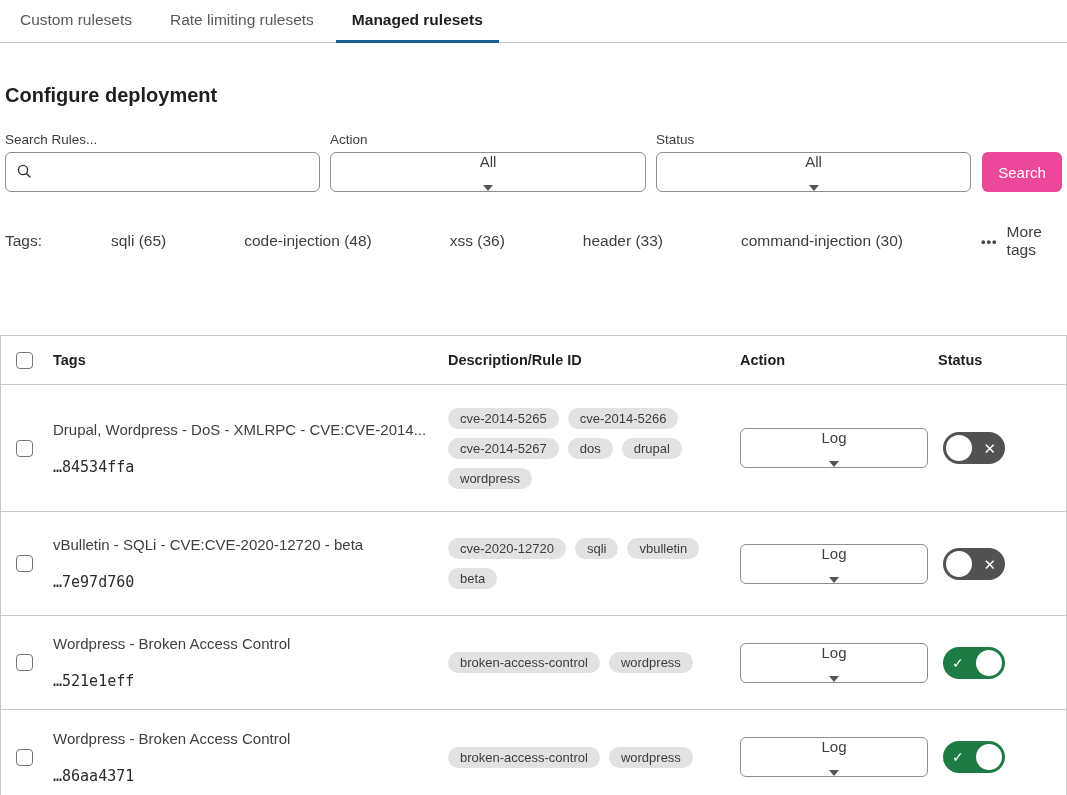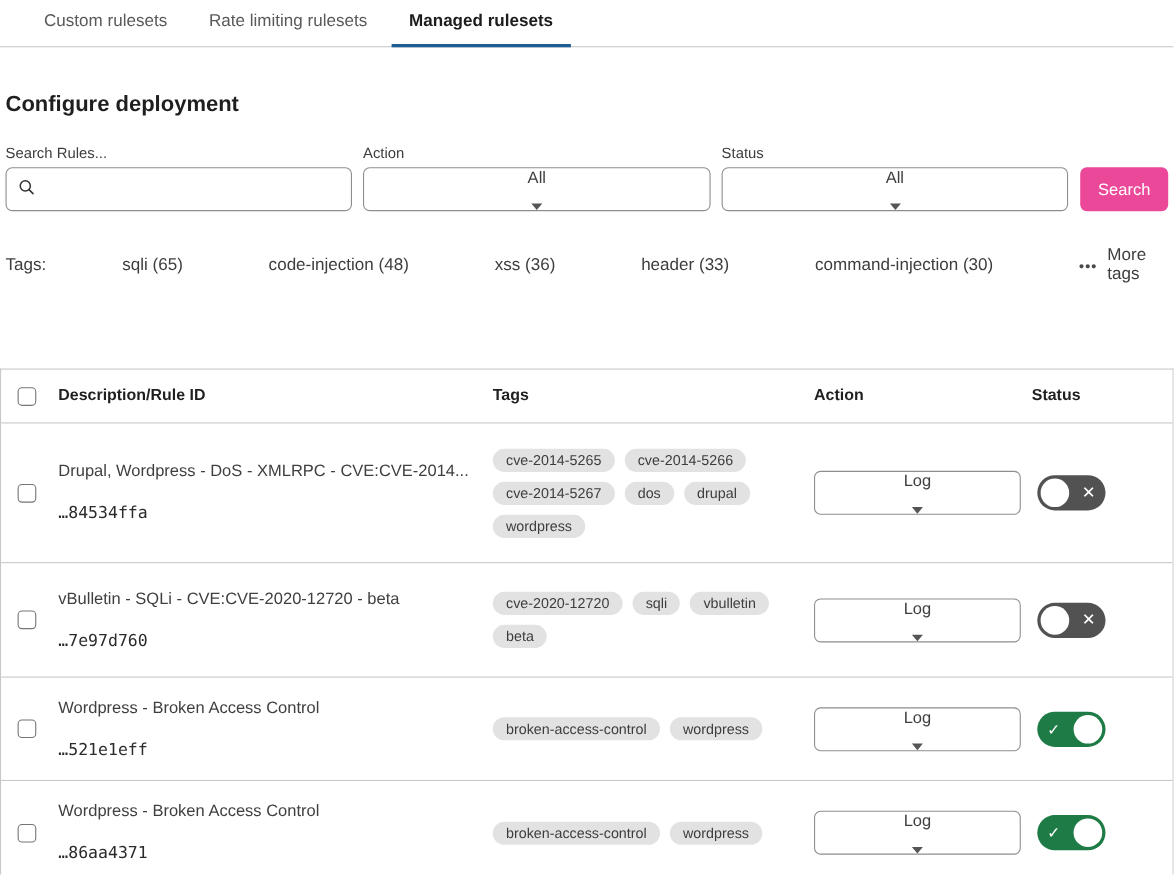--- a/index.html
+++ b/index.html
@@ -8,21 +8,21 @@
     width: 1067px; height: 795px;
     background: #ffffff;
     font-family: "Liberation Sans", sans-serif;
     color: #3d3d3d;
     overflow: hidden;
   }
 
   
   .tabs {
     display: flex; align-items: flex-end;
-    height: 43px; padding-left: 24px;
+    height: 43px; padding-left: 4px;
     border-bottom: 1px solid #c9c9c9;
   }
   .tab {
     position: relative;
     padding: 0 16px 13px;
     margin-right: 6px;
     font-size: 15.5px; color: #595959;
     cursor: pointer; white-space: nowrap;
   }
   .tab.active { color: #1d1d1d; font-weight: 700; }
@@ -199,22 +199,22 @@
       <span>More tags</span>
     </span>
   </div>
 
   <div class="rules-table">
 
     <div class="t-row t-header">
       <div class="cell-check">
         <div class="cbx"></div>
       </div>
+      <div class="col-head">Tags</div>
       <div class="col-head">Description/Rule ID</div>
-      <div class="col-head">Tags</div>
       <div class="col-head">Action</div>
       <div class="col-head">Status</div>
     </div>
 
     <div class="t-row r0">
       <div class="cell-check">
         <div class="cbx"></div>
       </div>
       <div>
         <p class="desc-title">Drupal, Wordpress - DoS - XMLRPC - CVE:CVE-2014...</p>

